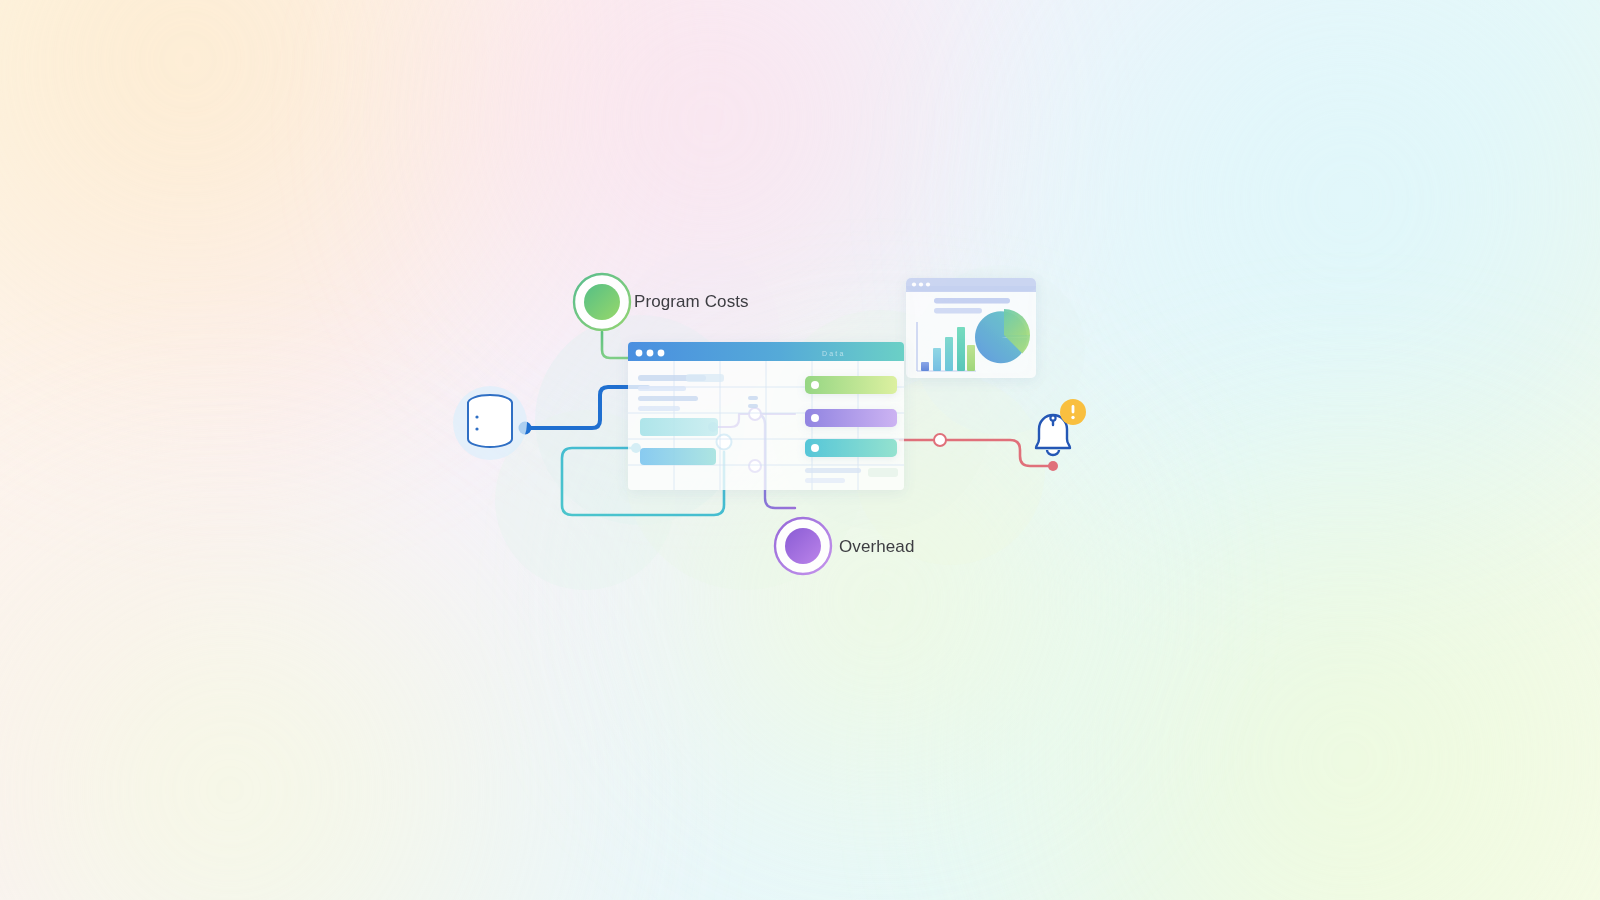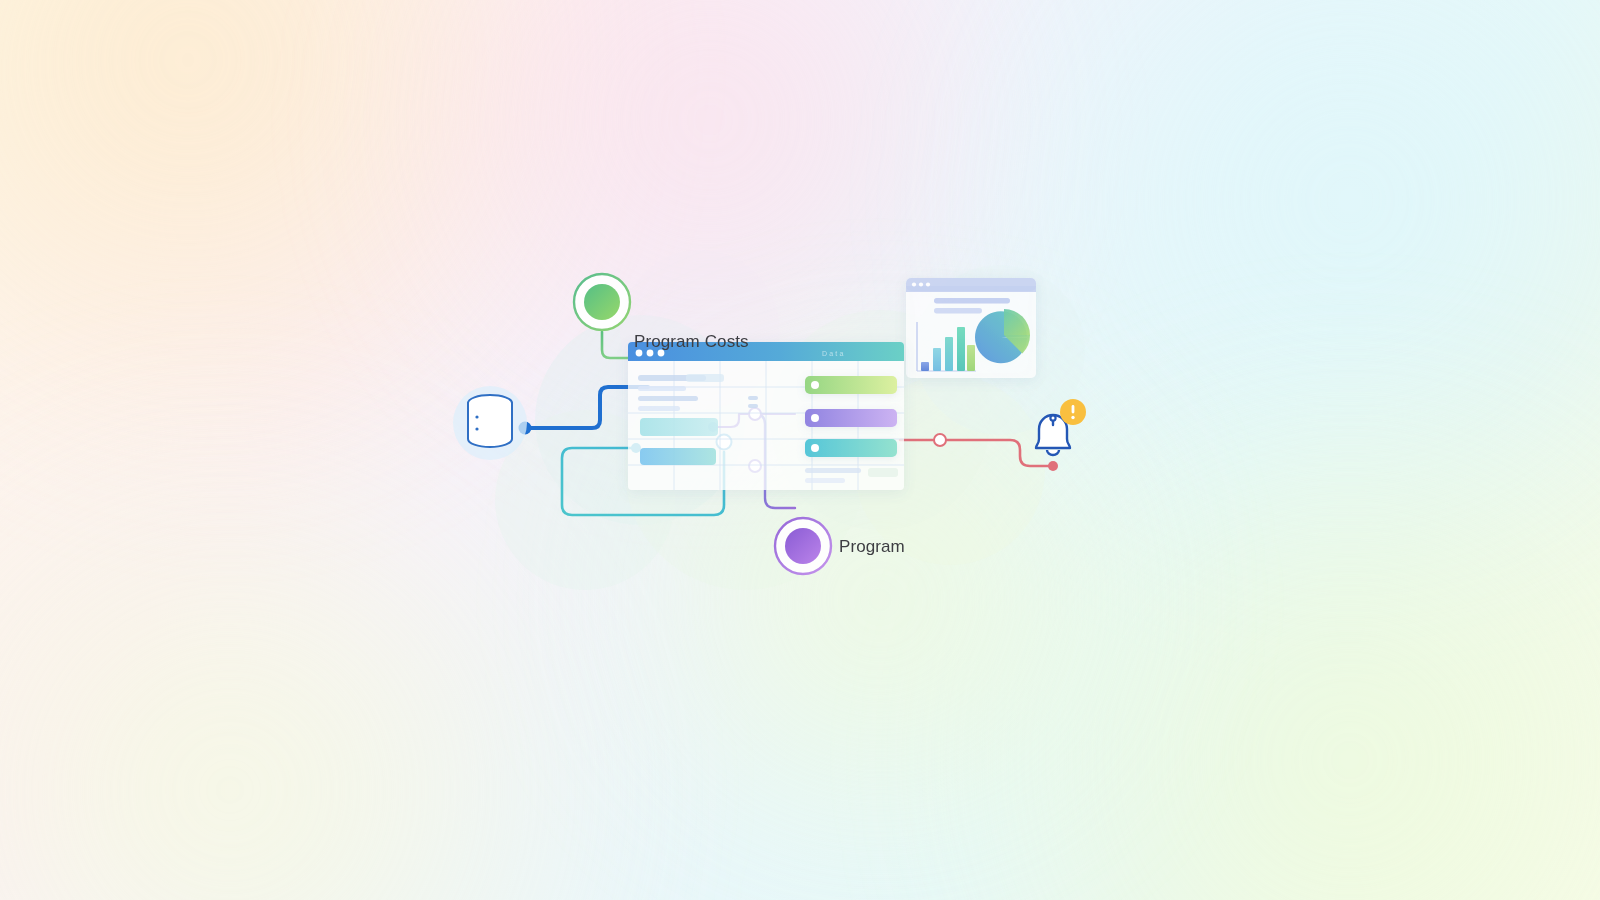--- a/index.html
+++ b/index.html
@@ -60,21 +60,21 @@
 
   
   .node-label {
     position: absolute;
     font-family: "Liberation Sans", sans-serif;
     font-size: 17px;
     color: #3d3d42;
     letter-spacing: .1px;
     white-space: nowrap;
   }
-  #label-program-costs { left: 634px; top: 292px; margin-top: 40px; }
+  #label-program-costs { left: 634px; top: 292px; }
   #label-overhead      { left: 839px; top: 537px; }
 </style>
 </head>
 <body>
 
 <div id="stage">
 
   <div class="bg-layer bg-base"></div>
   <div class="bg-layer">
     <div class="bg-blob blob-a"></div>
@@ -331,15 +331,15 @@
     </g>
 
     <g>
       <circle cx="803" cy="546" r="28" fill="#ffffff" stroke="url(#gRingPurple)" stroke-width="2.4" opacity=".95"></circle>
       <circle cx="803" cy="546" r="18" fill="url(#gNodePurple)"></circle>
     </g>
   </svg>
 
   <div class="node-label" id="label-program-costs">Program Costs</div>
 
-  <div class="node-label" id="label-overhead">Program</div>
+  <div class="node-label" id="label-overhead">Overhead</div>
 
 </div>
 
 </body></html>

